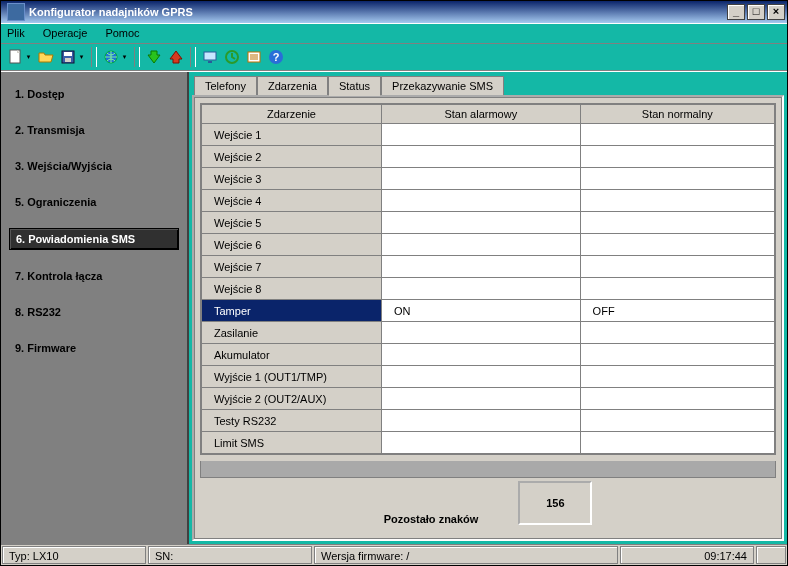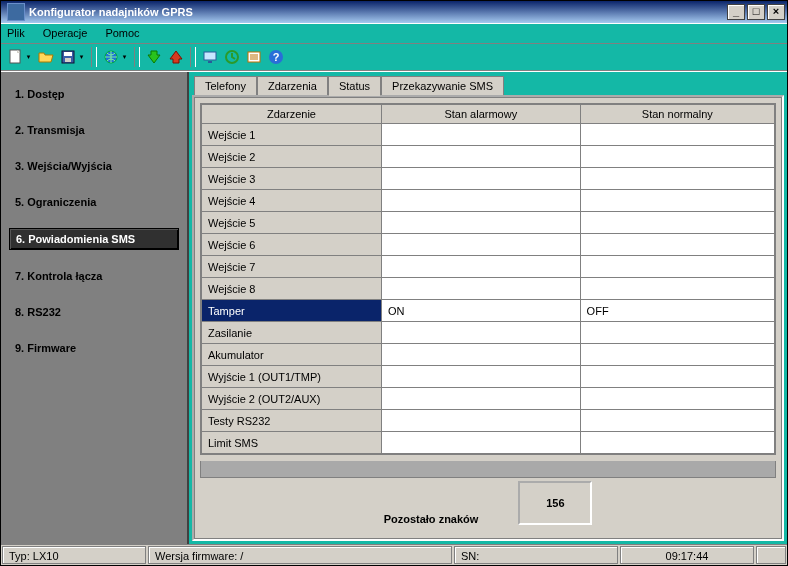--- a/index.html
+++ b/index.html
@@ -28,21 +28,21 @@
   
   .main{flex:1;padding:3px;display:flex;flex-direction:column;}
   .tabstrip{display:flex;align-items:flex-end;height:20px;padding-left:2px;}
   .tab{padding:3px 10px;border:1px solid #808080;border-bottom:none;background:#d4d0c8;margin-right:0px;font-size:11px;}
   .tab.active{background:#d4d0c8;position:relative;top:1px;border-bottom:1px solid #d4d0c8;}
   .tabpage{flex:1;border:2px inset #fff;background:#d4d0c8;box-shadow:inset 0 0 0 1px #808080;display:flex;flex-direction:column;}
   
   .gridwrap{margin:6px;border:1px solid #808080;}
   table{width:100%;border-collapse:collapse;}
   th{background:#d4d0c8;border:1px solid #808080;font-weight:normal;padding:3px 6px;text-align:center;}
-  td{border:1px solid #808080;padding:2px 6px;height:17px;background:#fff;}
+  td{border:1px solid #808080;padding:2px 12px;height:17px;background:#fff;}
   td.lbl{background:#d4d0c8;}
   tr.sel td.lbl{background:#0a246a;color:#fff;}
   .grid-bottom{height:16px;background:#a9a9a9;border:1px solid #808080;border-top:none;margin:0 6px 0 6px;}
   .footer-area{flex:1;display:flex;align-items:flex-end;justify-content:center;padding:0 0 14px 0;gap:40px;}
   .char-label{font-weight:bold;}
   .char-box{width:70px;border:2px inset #fff;background:#d4d0c8;text-align:center;padding:14px 0;font-weight:bold;}
   
   .statusbar{height:20px;display:flex;border-top:1px solid #808080;background:#d4d0c8;}
   .statusbar .pane{border:1px solid #808080;box-shadow:inset 1px 1px 0 #fff;padding:2px 6px;margin:1px;line-height:14px;}
 </style>
@@ -252,19 +252,19 @@
         <div class="footer-area">
           <span class="char-label">Pozostało znaków</span>
           <span class="char-box">156</span>
         </div>
       </div>
     </div>
   </div>
 
   <div class="statusbar">
     <div class="pane" style="width:130px">Typ: LX10</div>
+    <div class="pane" style="width:150px">SN:</div>
     <div class="pane" style="flex:1">Wersja firmware: /</div>
-    <div class="pane" style="width:150px">SN:</div>
-    <div class="pane" style="width:120px;text-align:center">09:17:44</div>
+    <div class="pane" style="width:120px;text-align:right">09:17:44</div>
     <div class="pane" style="width:16px"></div>
   </div>
 
 </div>
 
 </body></html>

